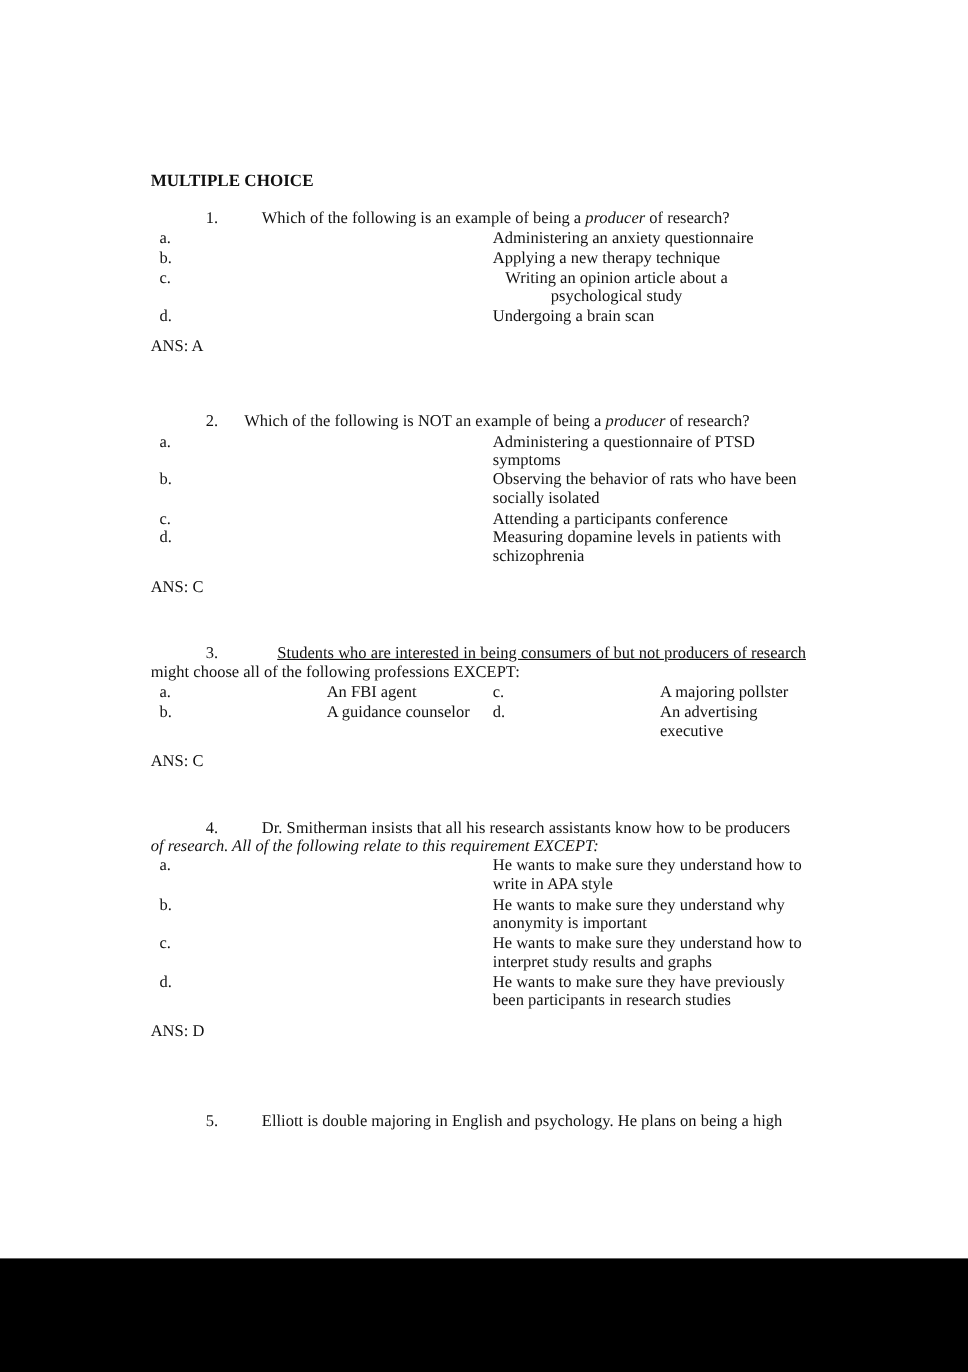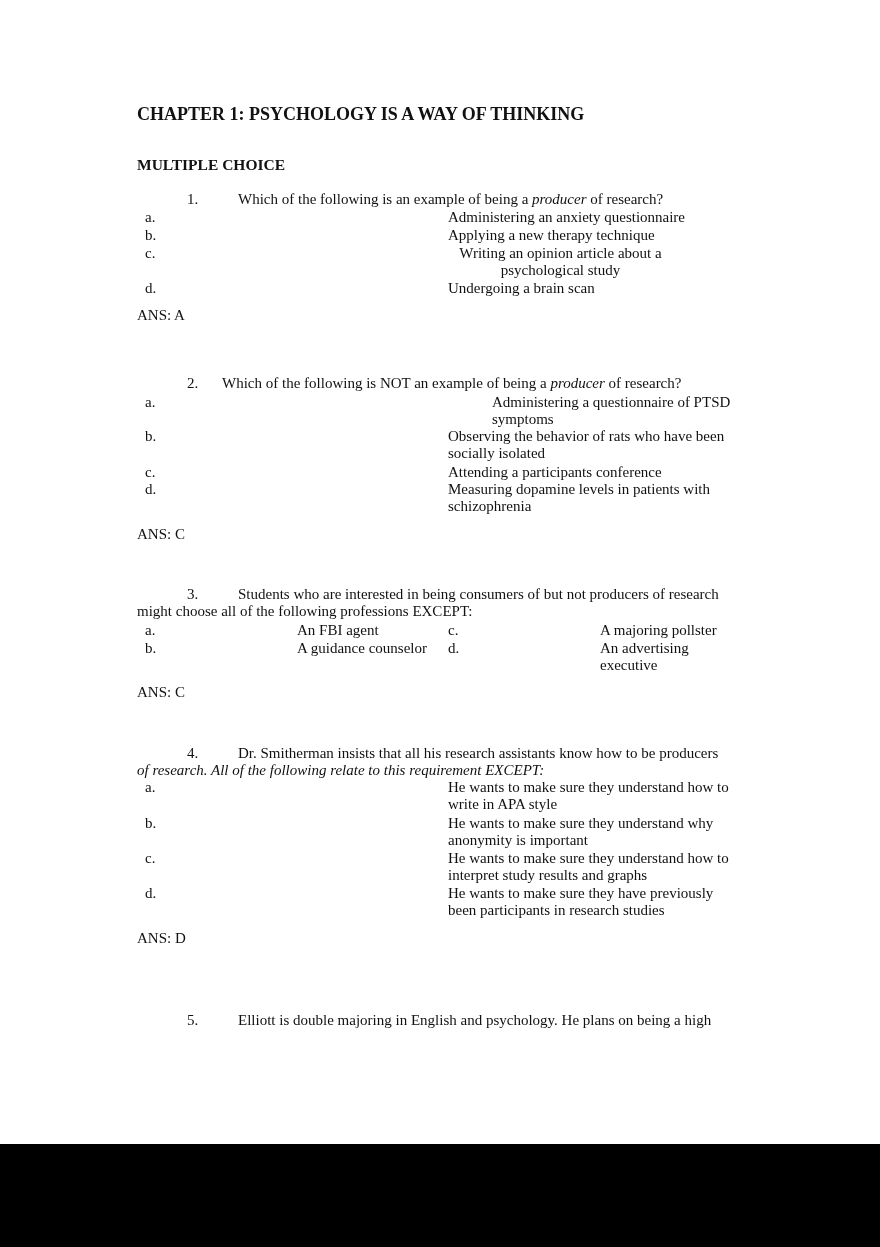--- a/index.html
+++ b/index.html
@@ -15,21 +15,20 @@
     .title { font-weight: bold; font-size: 18px; line-height: 20px; }
     .section { font-weight: bold; font-size: 15.5px; }
     .wrap { white-space: normal; }
     em { font-style: italic; }
   </style>
 </head>
 <body>
 
 <div class="page">
 
-  <div class="abs title" style="left:137px; top:104px;">CHAPTER 1: PSYCHOLOGY IS A WAY OF THINKING</div>
   <div class="abs section" style="left:137px; top:156px;">MULTIPLE CHOICE</div>
 
   <div>
     <div class="abs" style="left:187px; top:191px;">1.</div>
     <div class="abs" style="left:238px; top:191px;"><span>Which of the following is an example of being a </span><em>producer</em><span> of research?</span></div>
 
     <div class="abs" style="left:145px; top:209px;">a.</div>
     <div class="abs" style="left:448px; top:209px;">Administering an anxiety questionnaire</div>
     <div class="abs" style="left:145px; top:227px;">b.</div>
     <div class="abs" style="left:448px; top:227px;">Applying a new therapy technique</div>
@@ -39,34 +38,34 @@
     <div class="abs" style="left:448px; top:280px;">Undergoing a brain scan</div>
 
     <div class="abs" style="left:137px; top:307px;">ANS:  A</div>
   </div>
 
   <div>
     <div class="abs" style="left:187px; top:375px;">2.</div>
     <div class="abs" style="left:222px; top:375px;"><span>Which of the following is NOT an example of being a </span><em>producer</em><span> of research?</span></div>
 
     <div class="abs" style="left:145px; top:394px;">a.</div>
-    <div class="abs wrap" style="left:448px; top:394px; width:270px;margin-left:44px;">Administering a questionnaire of PTSD symptoms</div>
+    <div class="abs wrap" style="left:448px; top:394px; width:270px;">Administering a questionnaire of PTSD symptoms</div>
     <div class="abs" style="left:145px; top:428px;">b.</div>
     <div class="abs wrap" style="left:448px; top:428px; width:292px;">Observing the behavior of rats who have been socially isolated</div>
     <div class="abs" style="left:145px; top:464px;">c.</div>
     <div class="abs" style="left:448px; top:464px;">Attending a participants conference</div>
     <div class="abs" style="left:145px; top:481px;">d.</div>
     <div class="abs wrap" style="left:448px; top:481px; width:285px;">Measuring dopamine levels in patients with schizophrenia</div>
 
     <div class="abs" style="left:137px; top:526px;">ANS: C</div>
   </div>
 
   <div>
     <div class="abs" style="left:187px; top:586px;">3.</div>
-    <div class="abs" style="left:238px; top:586px;">Students who are interested in being consumers of but not producers of research</div>
+    <div class="abs" style="left:252px; top:586px;text-decoration:underline;">Students who are interested in being consumers of but not producers of research</div>
     <div class="abs" style="left:137px; top:603px;">might choose all of the following professions EXCEPT:</div>
 
     <div class="abs" style="left:145px; top:622px;">a.</div>
     <div class="abs" style="left:297px; top:622px;">An FBI agent</div>
     <div class="abs" style="left:448px; top:622px;">c.</div>
     <div class="abs" style="left:600px; top:622px;">A majoring pollster</div>
 
     <div class="abs" style="left:145px; top:640px;">b.</div>
     <div class="abs" style="left:297px; top:640px;">A guidance counselor</div>
     <div class="abs" style="left:448px; top:640px;">d.</div>

